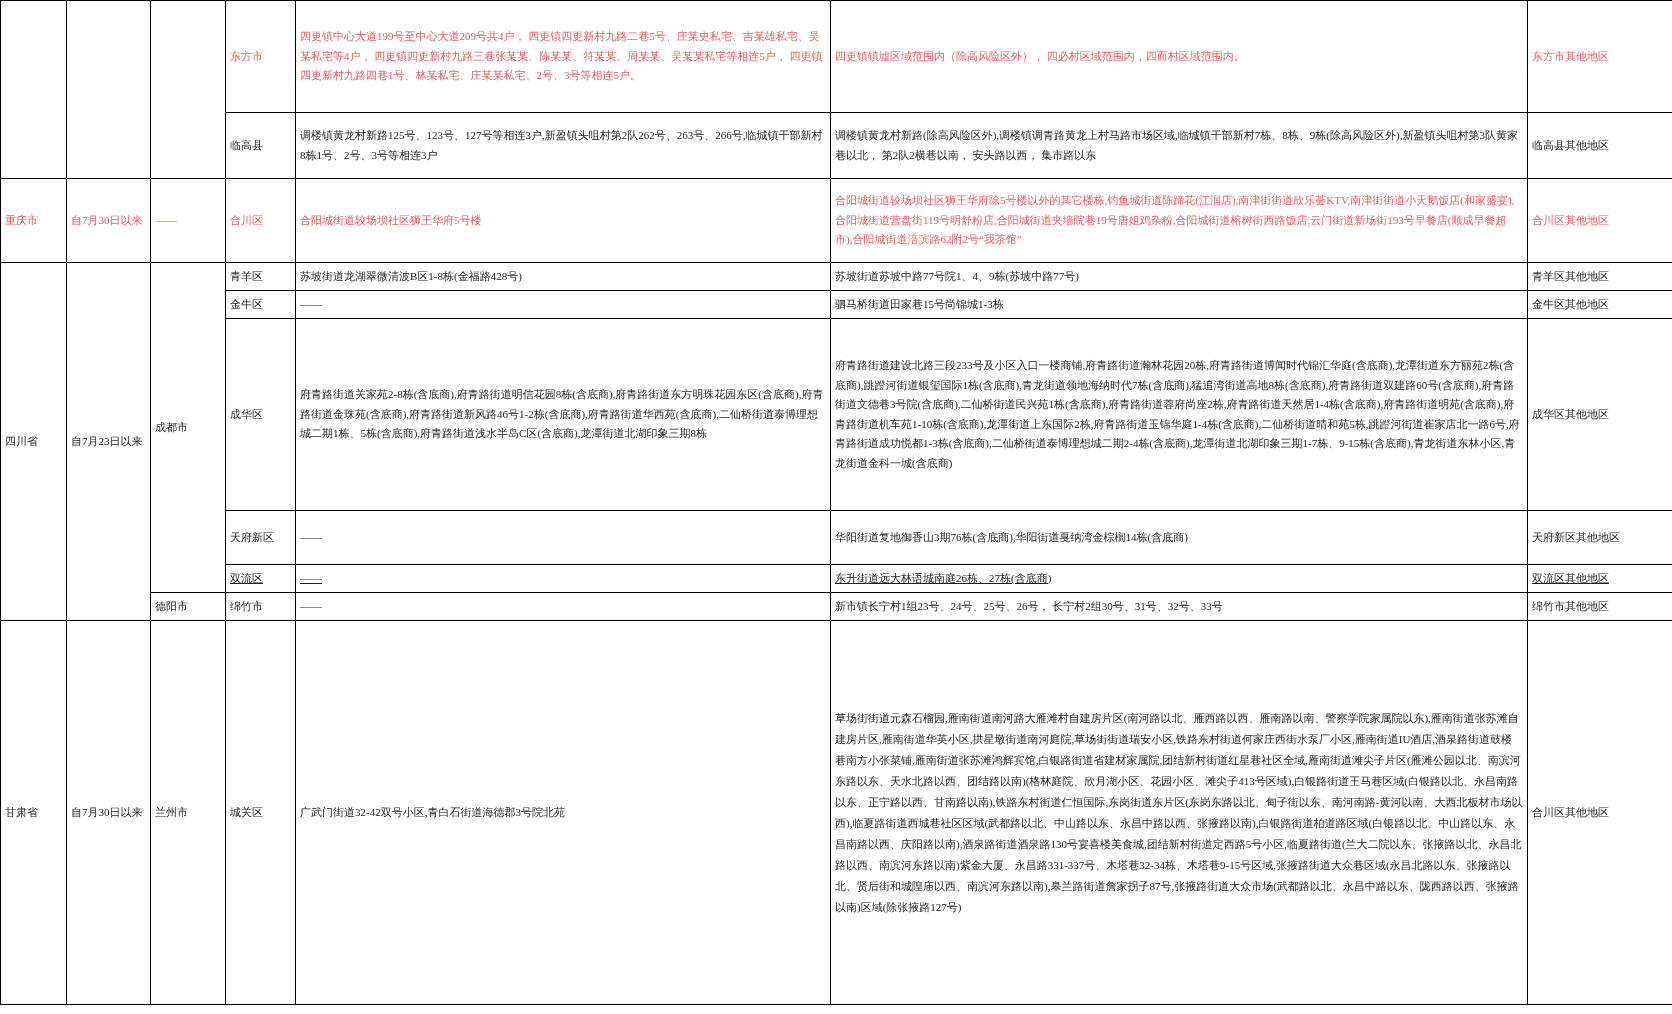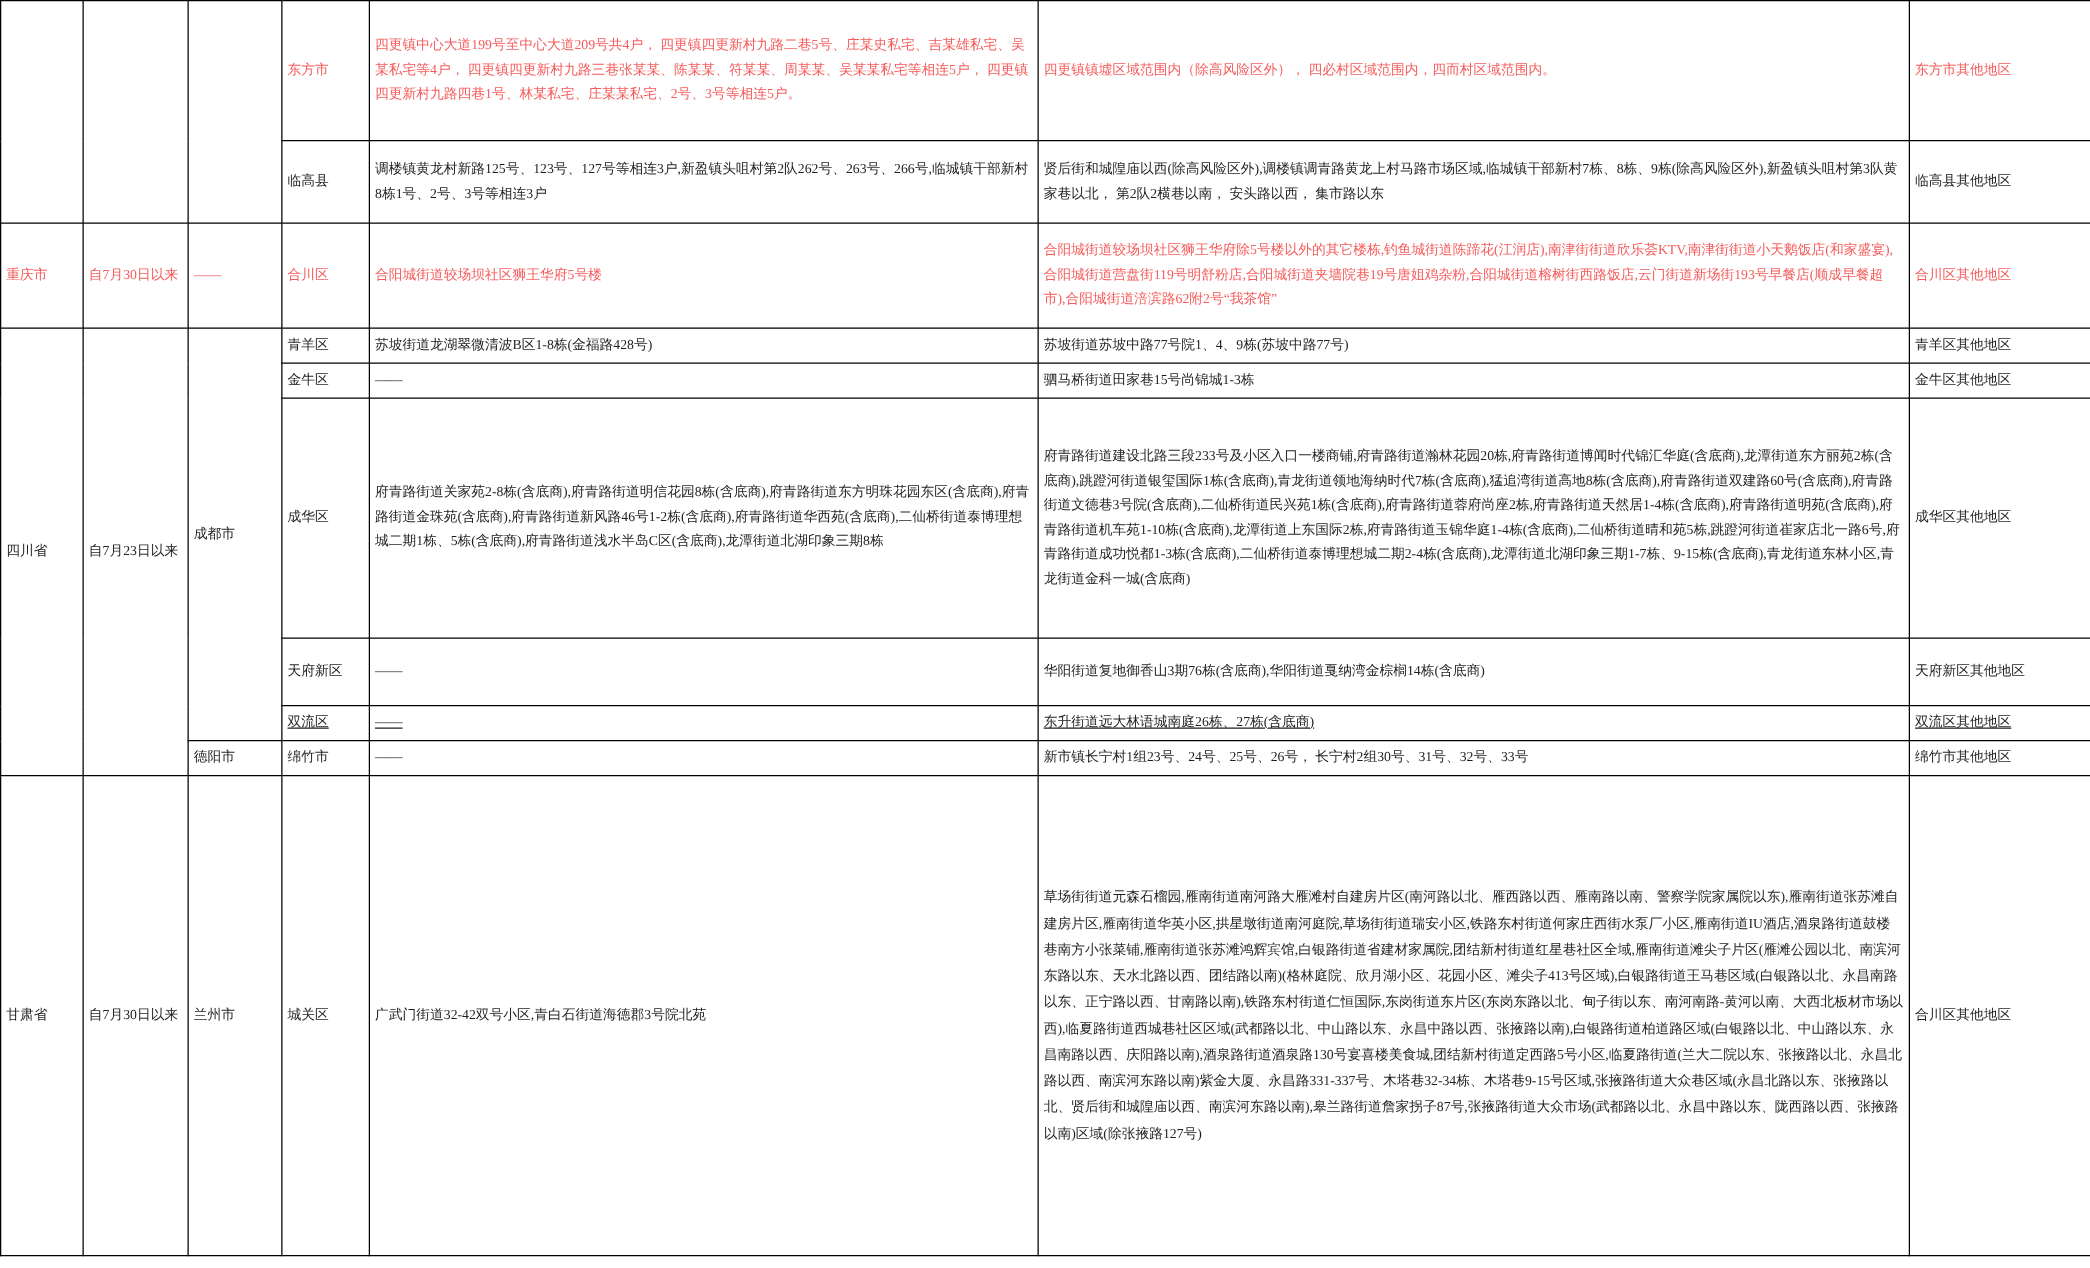--- a/index.html
+++ b/index.html
@@ -56,21 +56,21 @@
       <td class="label" rowspan="2"></td>
       <td class="label" rowspan="2"></td>
       <td class="label red">东方市</td>
       <td class="detail red">四更镇中心大道199号至中心大道209号共4户， 四更镇四更新村九路二巷5号、庄某史私宅、吉某雄私宅、吴某私宅等4户，  四更镇四更新村九路三巷张某某、陈某某、符某某、周某某、吴某某私宅等相连5户，  四更镇四更新村九路四巷1号、林某私宅、庄某某私宅、2号、3号等相连5户。</td>
       <td class="detail red">四更镇镇墟区域范围内（除高风险区外），  四必村区域范围内，四而村区域范围内。</td>
       <td class="detail red">东方市其他地区</td>
     </tr>
     <tr class="r2">
       <td class="label">临高县</td>
       <td class="detail">调楼镇黄龙村新路125号、123号、127号等相连3户,新盈镇头咀村第2队262号、263号、266号,临城镇干部新村8栋1号、2号、3号等相连3户</td>
-      <td class="detail">贤后街和城隍庙以西(除高风险区外),调楼镇调青路黄龙上村马路市场区域,临城镇干部新村7栋、8栋、9栋(除高风险区外),新盈镇头咀村第3队黄家巷以北， 第2队2横巷以南， 安头路以西， 集市路以东</td>
+      <td class="detail">调楼镇黄龙村新路(除高风险区外),调楼镇调青路黄龙上村马路市场区域,临城镇干部新村7栋、8栋、9栋(除高风险区外),新盈镇头咀村第3队黄家巷以北， 第2队2横巷以南， 安头路以西， 集市路以东</td>
       <td class="detail">临高县其他地区</td>
     </tr>
 
     <tr class="r3">
       <td class="label red">重庆市</td>
       <td class="label red">自7月30日以来</td>
       <td class="label red">——</td>
       <td class="label red">合川区</td>
       <td class="detail red">合阳城街道较场坝社区狮王华府5号楼</td>
       <td class="detail red">合阳城街道较场坝社区狮王华府除5号楼以外的其它楼栋,钓鱼城街道陈蹄花(江润店),南津街街道欣乐荟KTV,南津街街道小天鹅饭店(和家盛宴),合阳城街道营盘街119号明舒粉店,合阳城街道夹墙院巷19号唐姐鸡杂粉,合阳城街道榕树街西路饭店,云门街道新场街193号早餐店(顺成早餐超市),合阳城街道涪滨路62附2号“我茶馆”</td>

